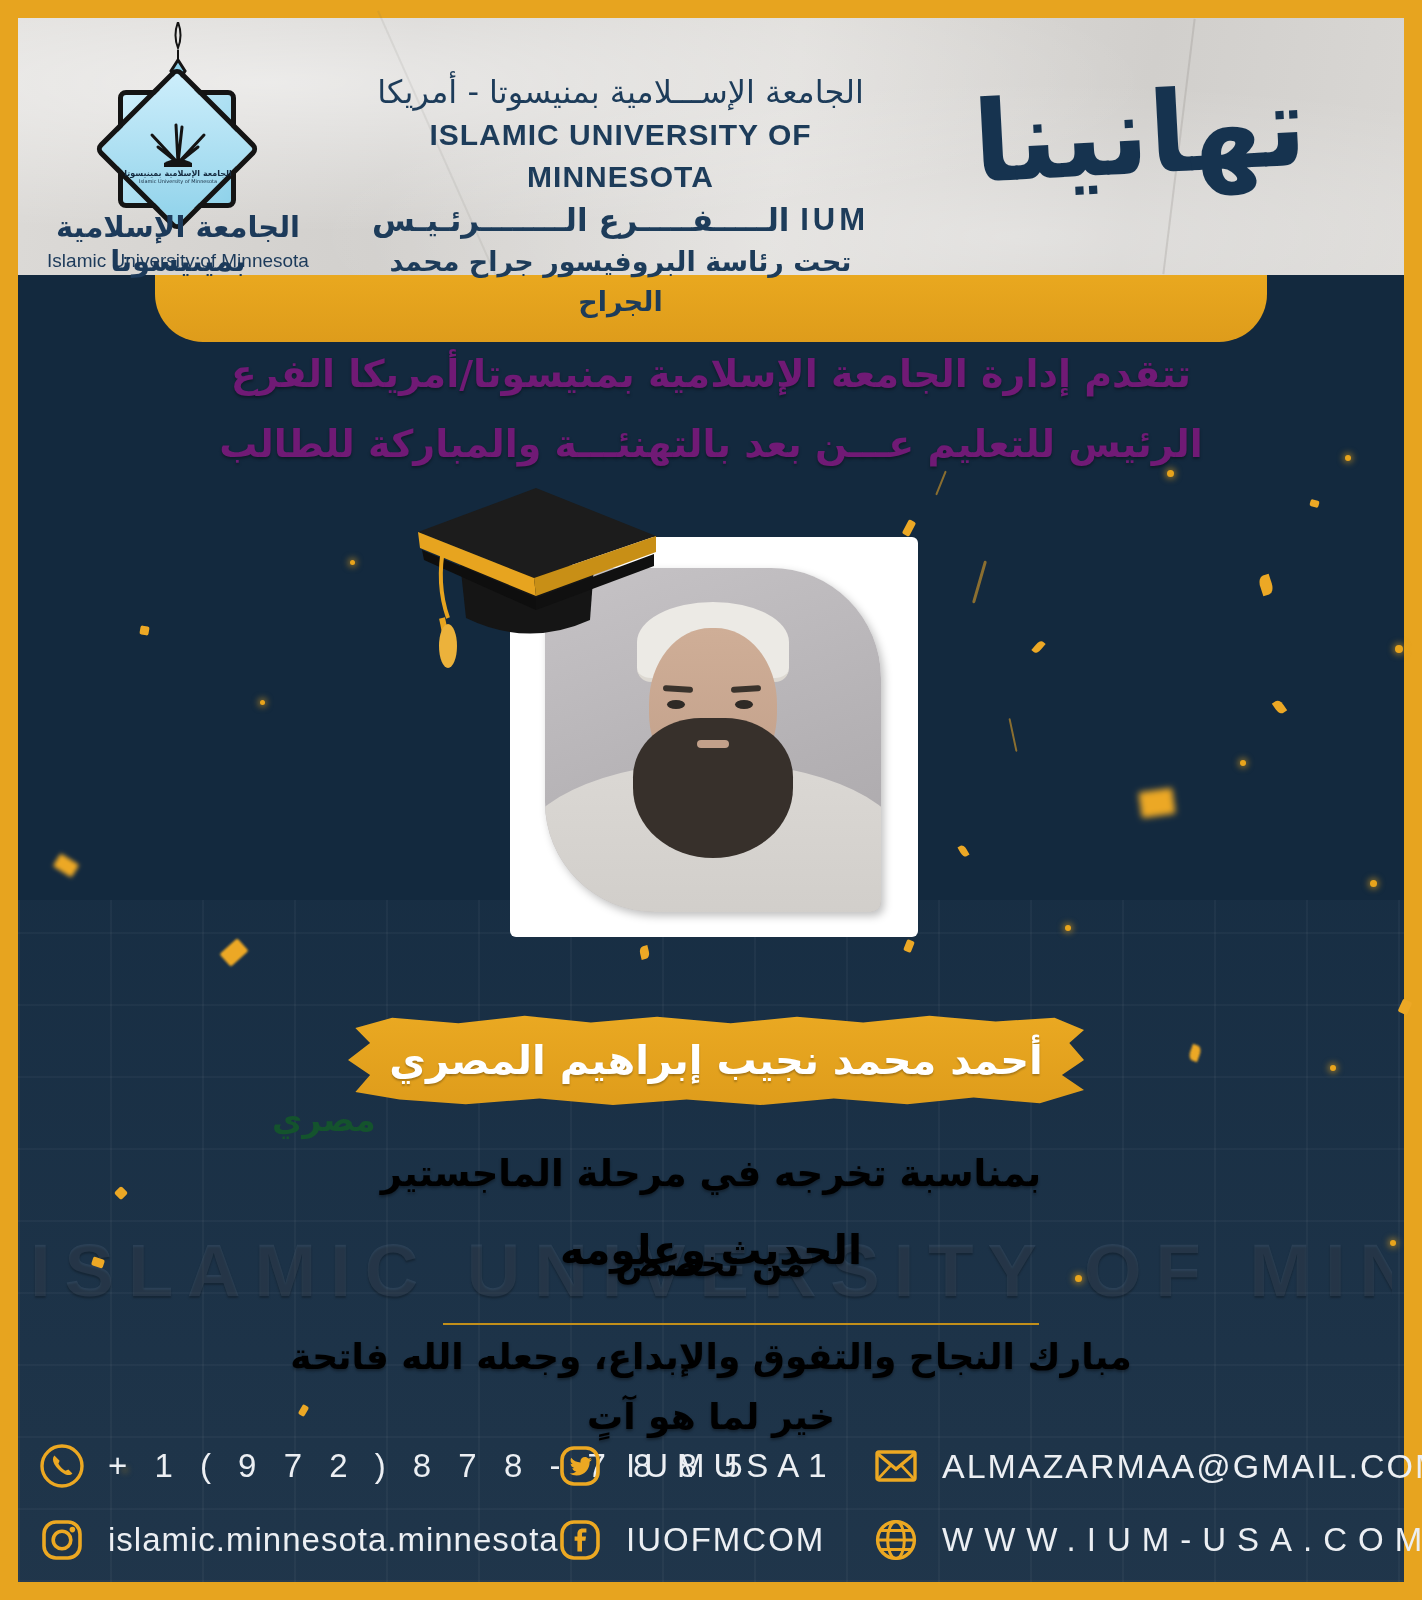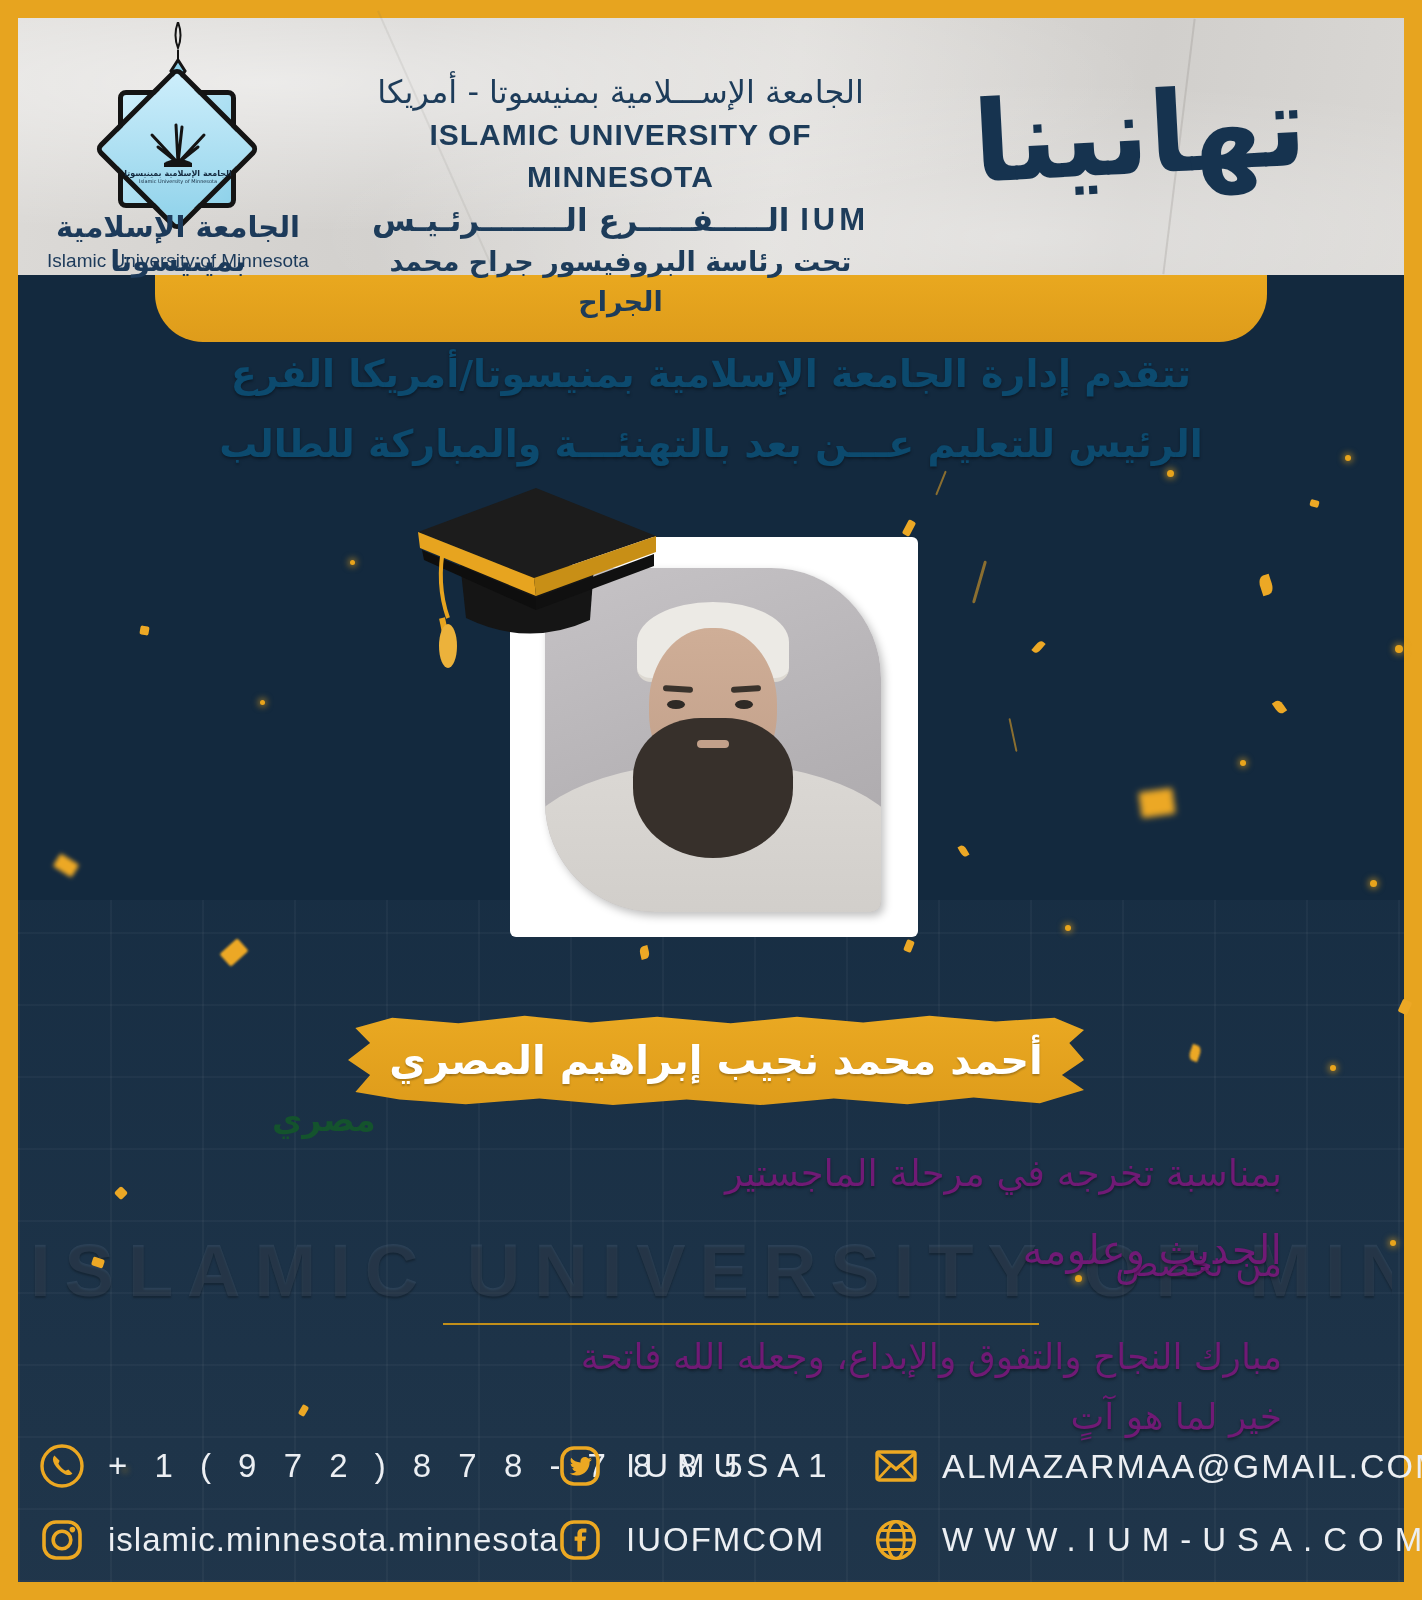--- a/index.html
+++ b/index.html
@@ -57,21 +57,21 @@
   .h-en{font-size:30px; font-weight:bold; letter-spacing:1px; line-height:42px; font-family:"Liberation Sans", sans-serif;}
   .h-branch{display:flex; justify-content:space-between; align-items:center; font-size:31px; font-weight:bold; line-height:44px; padding:0 4px;}
   .h-pres{font-size:27px; font-weight:bold; line-height:40px;}
   
   #congrats{
     position:absolute; left:930px; top:14px; width:420px; height:250px;
     font-size:112px; font-weight:bold; color:#16334F; text-align:center; line-height:240px;
     transform:rotate(-3deg);
   }
   
-  .ann{position:absolute; left:140px; width:1142px; text-align:center; color:#0c4a6e; font-weight:bold; font-size:38px; text-shadow:0 2px 3px rgba(0,0,0,0.35);}
+  .ann{position:absolute; left:140px; width:1142px; text-align:center; color:#701a75; font-weight:bold; font-size:38px; text-shadow:0 2px 3px rgba(0,0,0,0.35);}
   
   #photo-frame{position:absolute; left:510px; top:537px; width:408px; height:400px; background:#fff; border-radius:6px;}
   #photo{
     position:absolute; left:35px; top:31px; width:336px; height:344px; overflow:hidden;
     border-radius:10px 110px 10px 110px;
     background:linear-gradient(160deg,#c6c3c6 0%,#b4b1b4 60%,#a9a6a9 100%);
     box-shadow:3px 4px 8px rgba(0,0,0,0.25);
   }
   .p-torso{position:absolute; left:-30px; bottom:-40px; width:396px; height:190px; background:linear-gradient(180deg,#dbd8d4,#cfccc8); border-radius:50% 50% 0 0;}
   .p-head{position:absolute; left:104px; top:60px; width:128px; height:158px; background:linear-gradient(180deg,#cfae97,#c2a08a); border-radius:48% 48% 46% 46%;}
@@ -83,21 +83,21 @@
   
   #grad-cap{position:absolute; left:408px; top:470px; width:260px; height:210px;}
   
   #name-banner{
     position:absolute; left:348px; top:1013px; width:736px; height:94px;
     background:linear-gradient(180deg,#EAA922,#DE9C1B);
     clip-path:polygon(1% 16%,6% 5%,15% 11%,24% 3%,33% 10%,42% 4%,52% 11%,61% 4%,70% 10%,79% 3%,88% 9%,96% 5%,100% 18%,98% 32%,100% 50%,97% 66%,100% 82%,94% 96%,85% 90%,76% 97%,66% 91%,56% 98%,46% 92%,36% 98%,26% 91%,16% 97%,7% 92%,1% 84%,3% 66%,0% 50%,3% 32%);
   }
   #name-banner span{display:block; text-align:center; line-height:94px; font-size:40px; font-weight:bold; color:#fff; text-shadow:0 2px 2px rgba(0,0,0,0.25);}
   #nationality{position:absolute; left:272px; top:1100px; font-size:33px; font-weight:bold; color:#14532d;}
-  .occ{position:absolute; left:140px; width:1142px; color:#701a75; font-weight:normal; text-shadow:0 2px 3px rgba(0,0,0,0.35);}
+  .occ{position:absolute; left:140px; width:1142px; text-align:center; color:#000000; font-weight:bold; text-shadow:0 2px 3px rgba(0,0,0,0.35);}
   #divider{position:absolute; left:443px; top:1323px; width:596px; height:2px; background:#C28F1A;}
   
   .contact{position:absolute; display:flex; align-items:center; gap:22px; color:#ECEFF3;}
   .contact .txt{font-size:33px; font-family:"Liberation Sans", sans-serif; white-space:nowrap;}
   .ls-wide{letter-spacing:9px;}
   .ls-med{letter-spacing:2px;}
   .ls-site{letter-spacing:11px;}
   .icon48{width:48px; height:48px; flex:0 0 48px;}
   
   .cf{position:absolute; background:#ECA825; border-radius:2px;}

